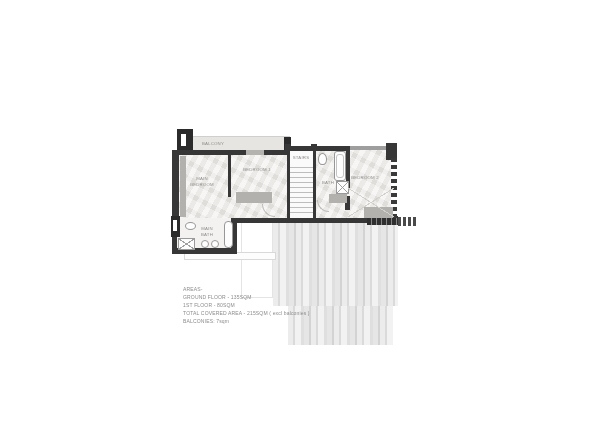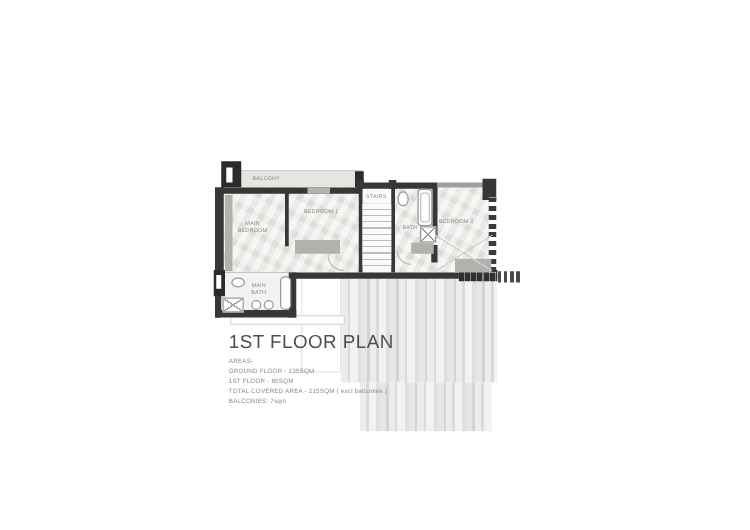--- a/index.html
+++ b/index.html
@@ -147,20 +147,19 @@
   <div class="sink" style="left:211px;top:240px;width:8px;height:8px;"></div>
 
   <div class="room-label" style="left:213px;top:144px;">BALCONY</div>
   <div class="room-label wrap" style="left:202px;top:182px;">MAIN BEDROOM</div>
   <div class="room-label" style="left:257px;top:170px;">BEDROOM 1</div>
   <div class="room-label" style="left:301px;top:158px;">STAIRS</div>
   <div class="room-label" style="left:328px;top:183px;">BATH</div>
   <div class="room-label" style="left:365px;top:178px;">BEDROOM 2</div>
   <div class="room-label wrap" style="left:207px;top:232px;width:30px;">MAIN BATH</div>
 
-  <div class="plan-title" style="left:183px;top:265px;">1ST FLOOR PLAN</div>
   <div class="note-line" style="left:183px;top:287px;">AREAS-</div>
   <div class="note-line" style="left:183px;top:295px;">GROUND FLOOR - 135SQM</div>
   <div class="note-line" style="left:183px;top:303px;">1ST FLOOR - 80SQM</div>
   <div class="note-line" style="left:183px;top:311px;">TOTAL COVERED AREA - 215SQM ( excl balconies )</div>
   <div class="note-line" style="left:183px;top:319px;">BALCONIES: 7sqm</div>
 
 </div>
 
 </body></html>

